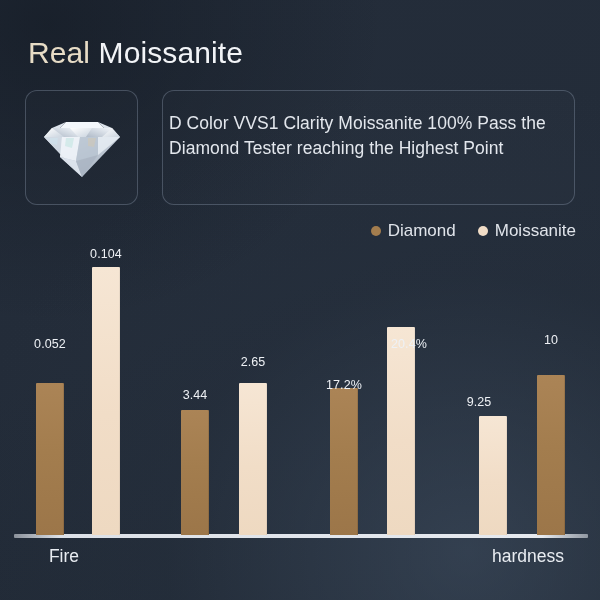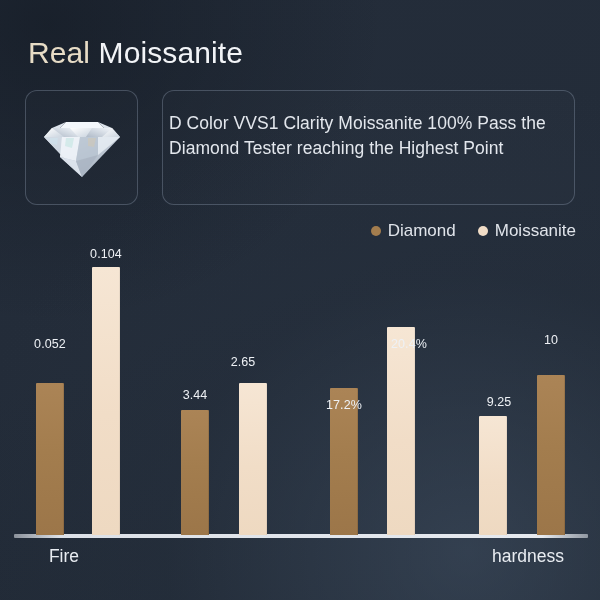--- a/index.html
+++ b/index.html
@@ -237,27 +237,27 @@
 
   <div id="chart">
     <div class="baseline"></div>
   <div class="bar brown" style="left: 36px; height: 152px;"></div>
       <div class="bar-value" style="left: 15px; top: 89px;">0.052</div>
       <div class="bar cream" style="left: 92px; height: 268px;"></div>
       <div class="bar-value" style="left: 71px; top: -1px;">0.104</div>
       <div class="bar brown" style="left: 181px; height: 125px;"></div>
       <div class="bar-value" style="left: 160px; top: 140px;">3.44</div>
       <div class="bar cream" style="left: 239px; height: 152px;"></div>
-      <div class="bar-value" style="left: 208px; top: 107px;">2.65</div>
+      <div class="bar-value" style="left: 218px; top: 107px;">2.65</div>
       <div class="bar brown" style="left: 330px; height: 147px;"></div>
-      <div class="bar-value" style="left: 309px; top: 130px; margin-top: 20px;">17.2%</div>
+      <div class="bar-value" style="left: 309px; top: 130px;">17.2%</div>
       <div class="bar cream" style="left: 387px; height: 208px;"></div>
       <div class="bar-value" style="left: 374px; top: 53px; margin-top: 36px;">20.4%</div>
       <div class="bar cream" style="left: 479px; height: 119px;"></div>
-      <div class="bar-value" style="left: 464px; top: 147px;">9.25</div>
+      <div class="bar-value" style="left: 444px; top: 147px;">9.25</div>
       <div class="bar brown" style="left: 537px; height: 160px;"></div>
       <div class="bar-value" style="left: 516px; top: 85px;">10</div>
     </div>
 
   <div class="xlabels">
       <div class="xlabel" style="left: -26px;">Fire</div>
       <div class="xlabel" style="left: 438px;">hardness</div>
     </div>
 
 </div>

